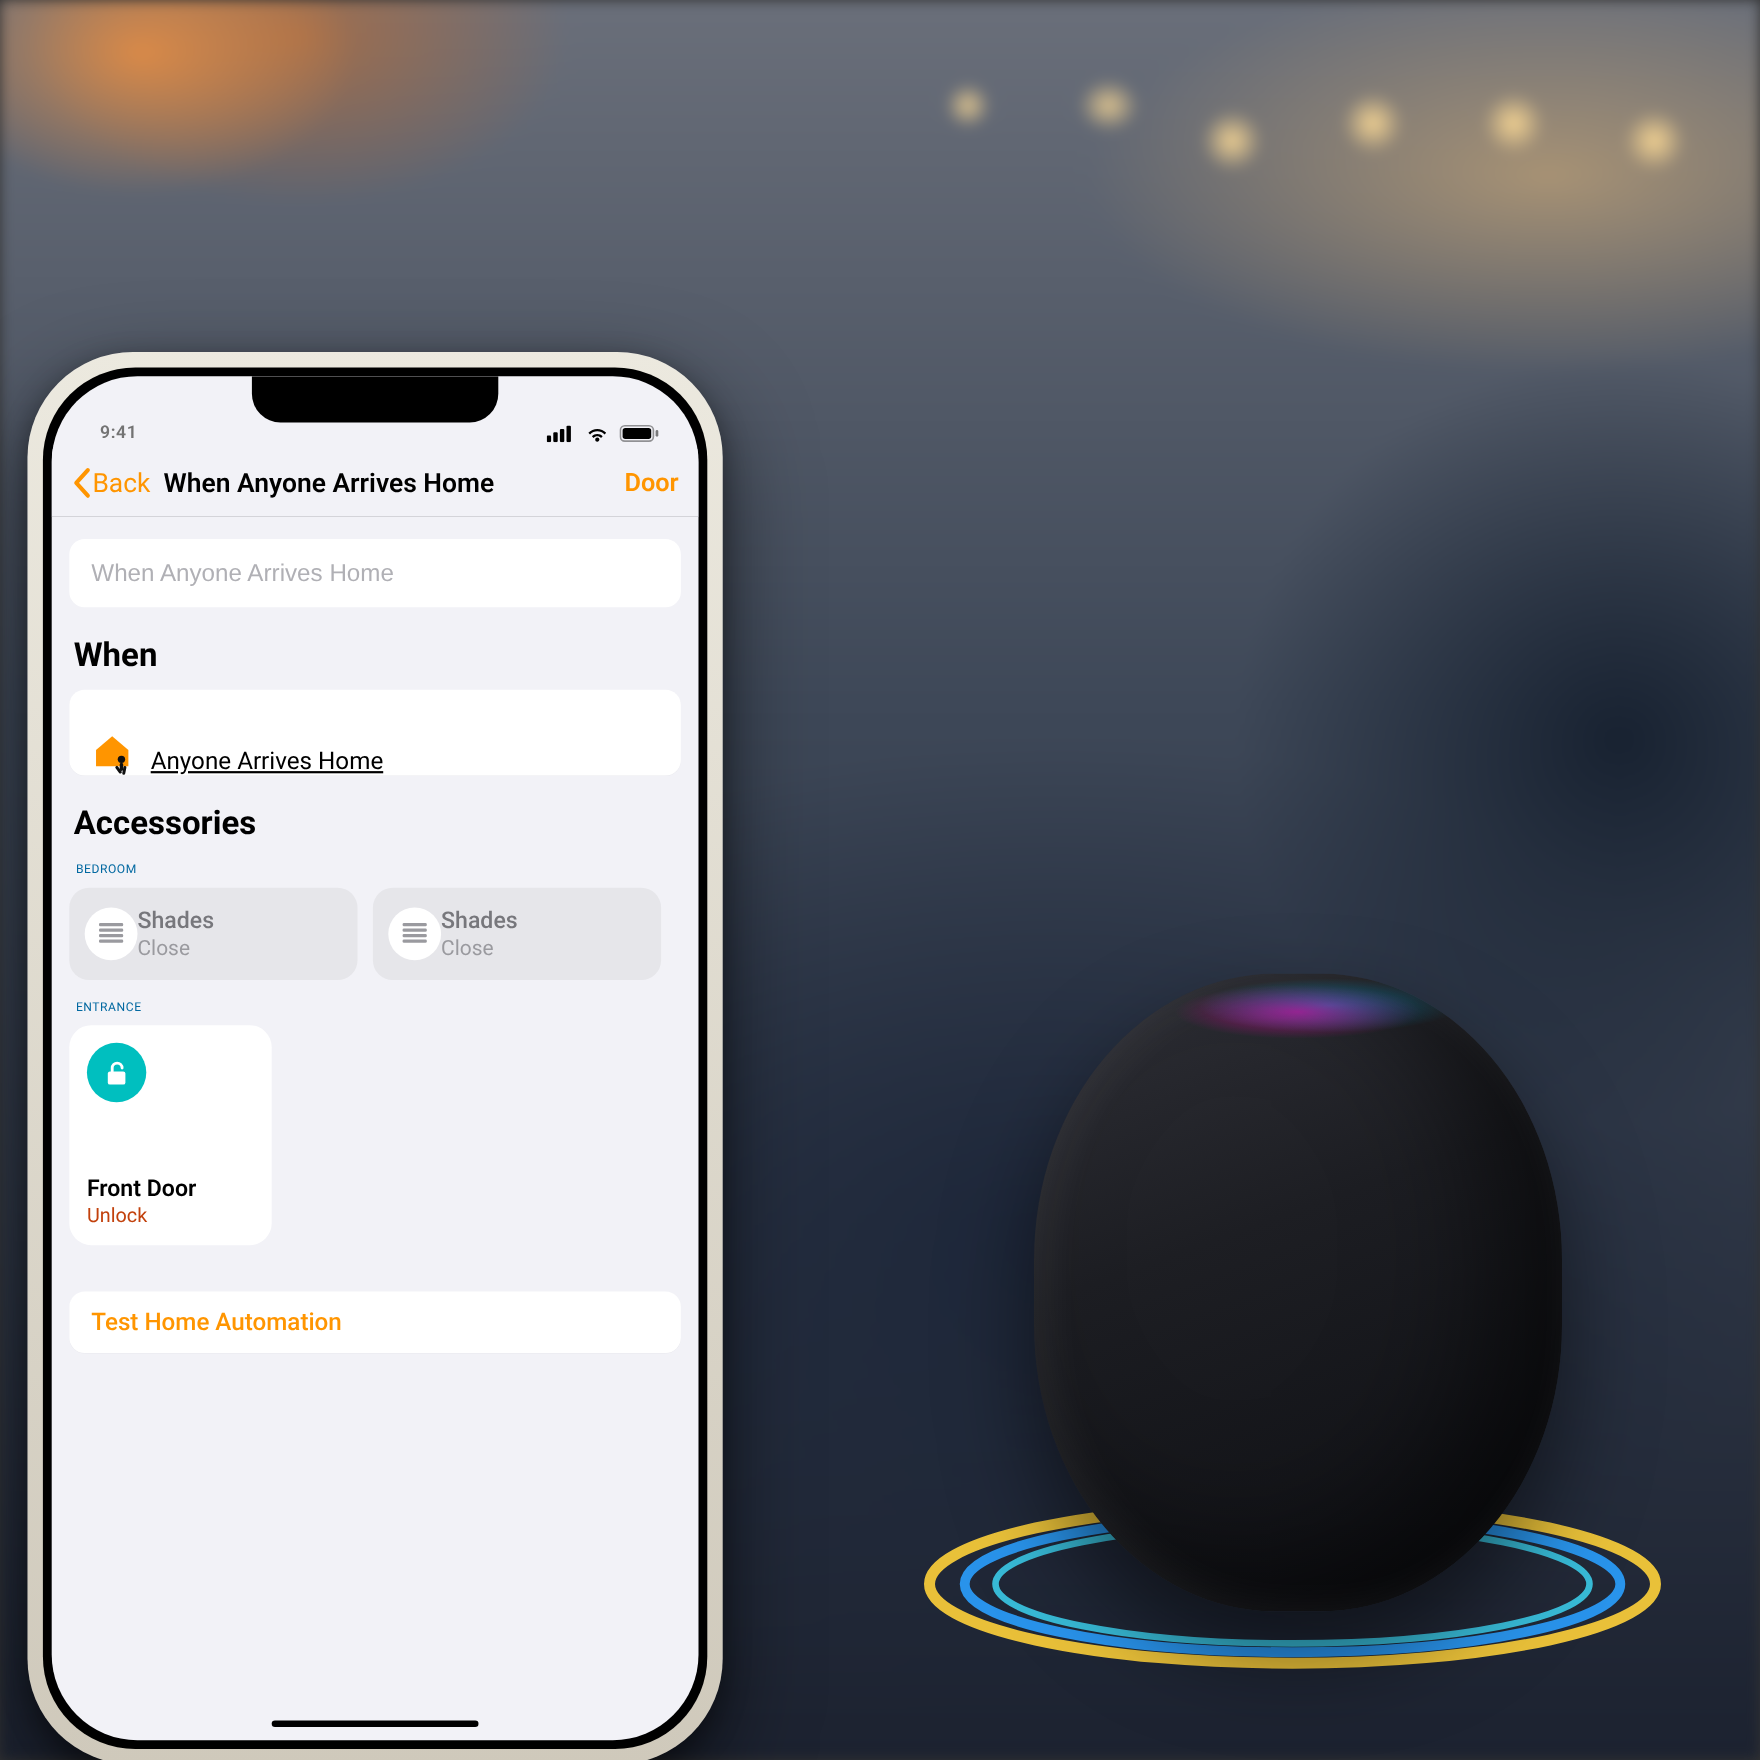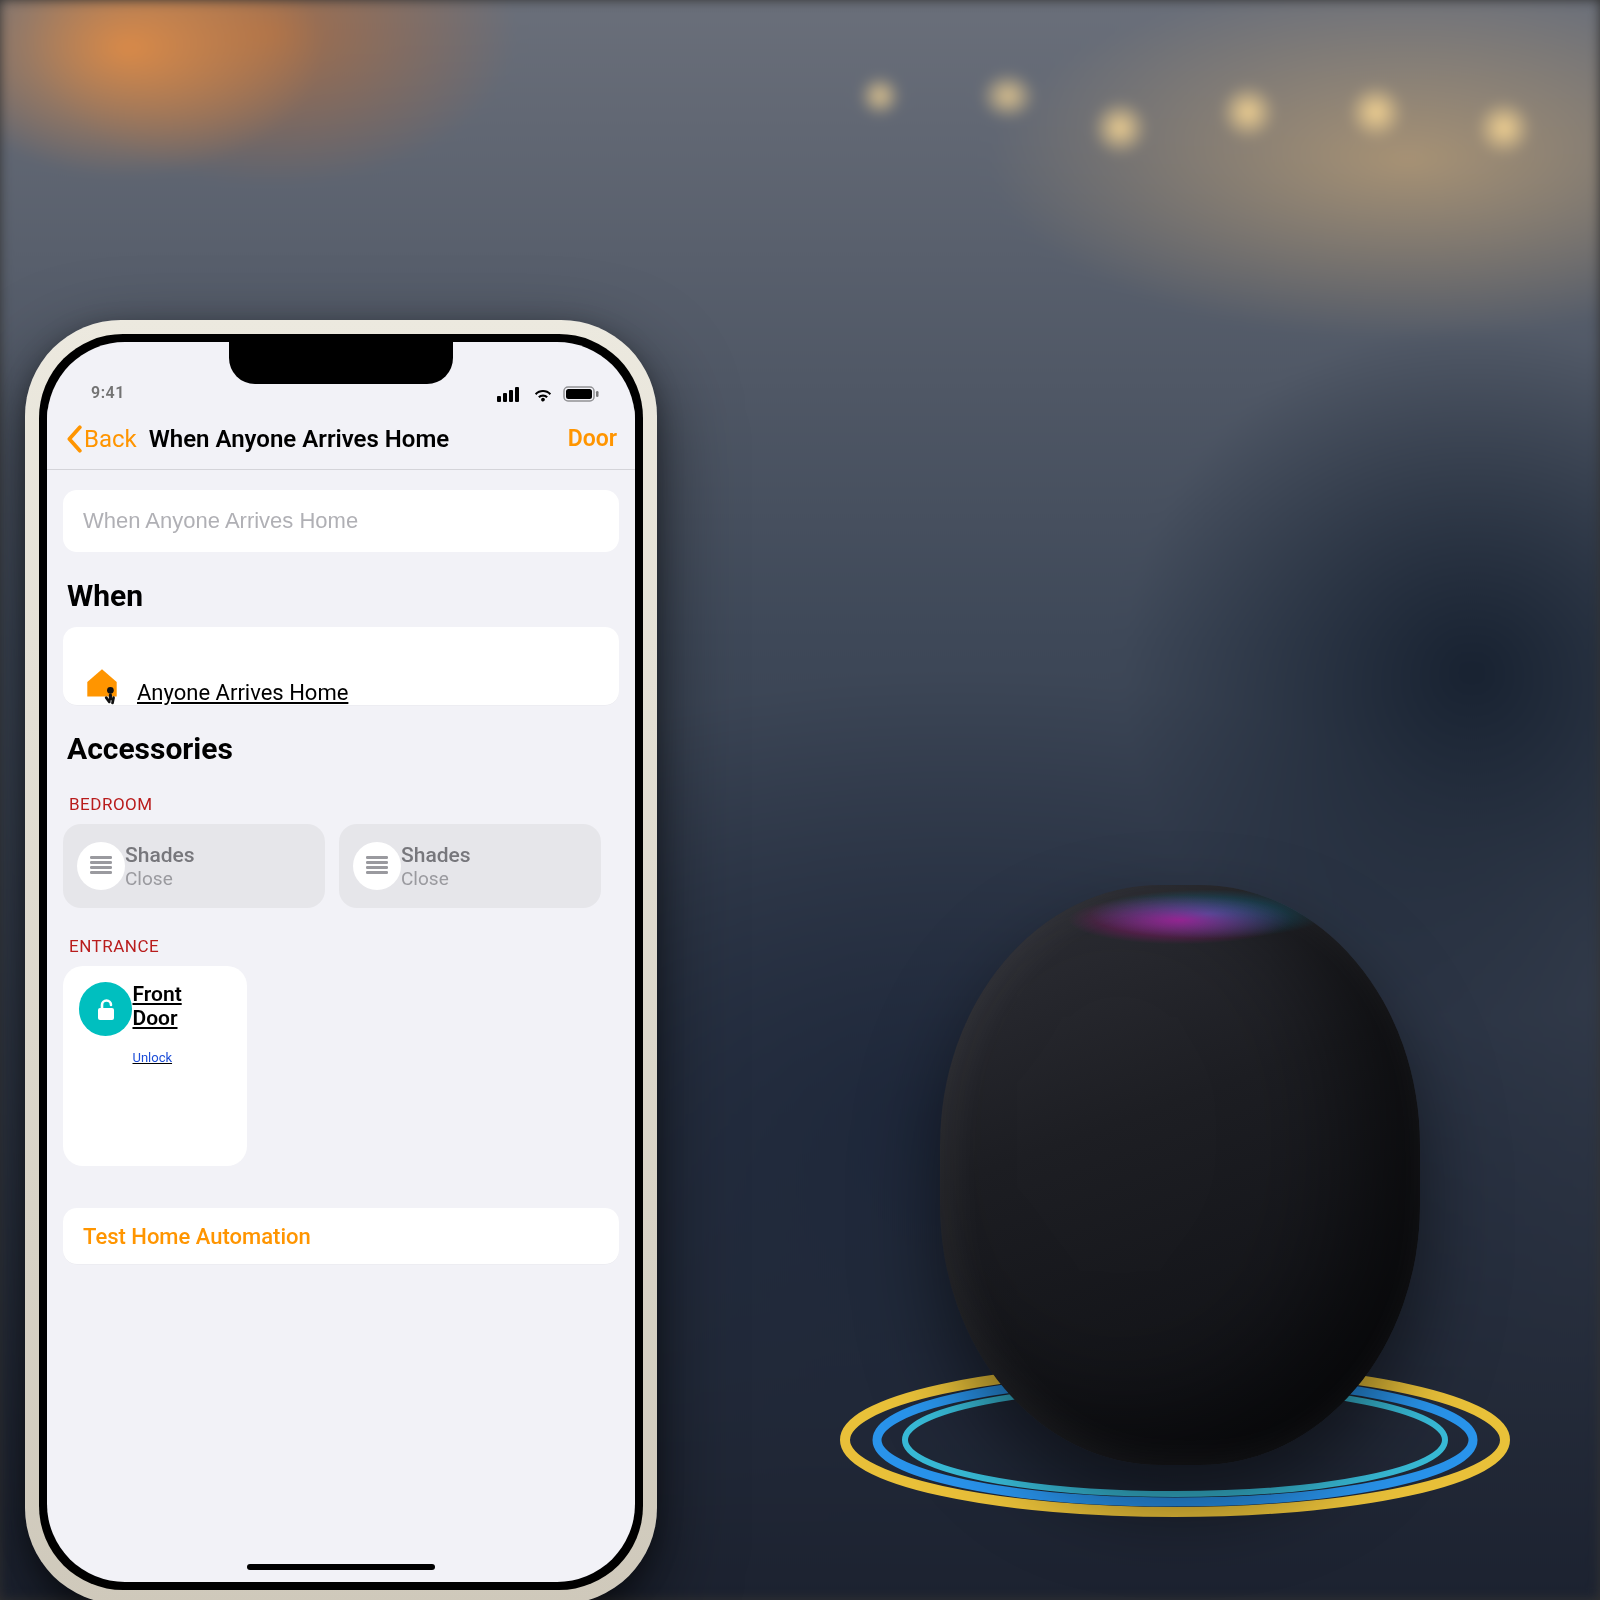--- a/index.html
+++ b/index.html
@@ -142,24 +142,24 @@
   .when-row {
     display: flex; align-items: flex-end;
     height: 78px;
     padding: 0 18px;
     gap: 14px;
     text-decoration: underline;
   }
   .when-row .label { font-size: 22px; color: #000; }
 
   .group-label {
-    font-size: 17px;
+    font-size: 11px;
     letter-spacing: .5px;
-    color: #b91c1c;
-    margin: 28px 0 10px 6px;
+    color: #0369a1;
+    margin: 18px 0 10px 6px;
     text-transform: uppercase;
   }
 
   .tile-row { display: flex; gap: 14px; }
   .tile {
     width: 262px; height: 84px;
     border-radius: 18px;
     display: flex; align-items: center;
     padding: 0 14px;
     gap: 0;
@@ -172,30 +172,30 @@
     display: flex; align-items: center; justify-content: center;
   }
   .tile-text .t1 { font-size: 21px; font-weight: 500; color: #77777c; }
   .tile-text .t2 { font-size: 19px; color: #9a9a9f; }
 
   .tile-tall {
     width: 184px; height: 200px;
     background: #fff;
     border-radius: 20px;
     padding: 16px;
-    display: flex; flex-direction: row; justify-content: space-between; text-decoration: underline;
+    display: flex; flex-direction: column; justify-content: space-between;
   }
   .lock-badge {
     width: 54px; height: 54px;
     border-radius: 27px;
     background: #00bfbf;
     display: flex; align-items: center; justify-content: center;
   }
   .tile-tall .t1 { font-size: 21px; font-weight: 600; color: #000; }
-  .tile-tall .t2 { font-size: 13px; color: #1d4ed8; margin-top: 20px; }
+  .tile-tall .t2 { font-size: 18px; color: #c2410c; margin-top: 2px; }
 
   .test-card {
     margin-top: 42px;
     height: 56px;
     display: flex; align-items: center;
     padding: 0 20px;
   }
   .test-card span { color: #ff9500; font-size: 22px; font-weight: 500; }
 
   .home-indicator {

